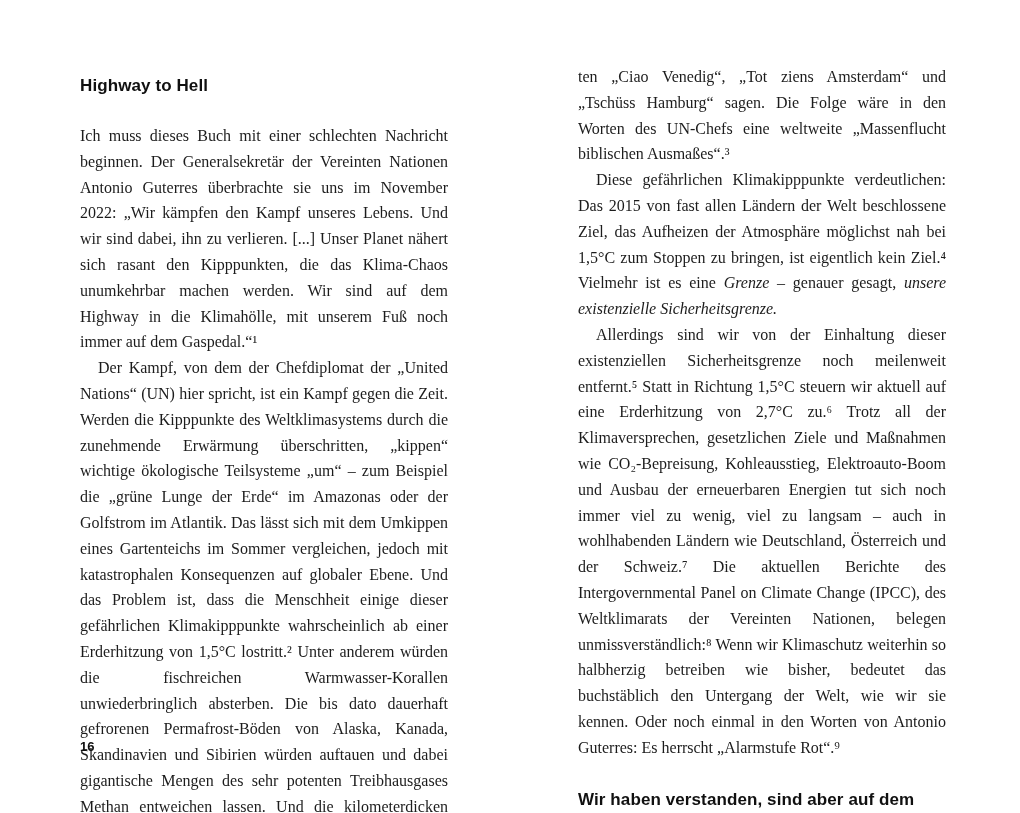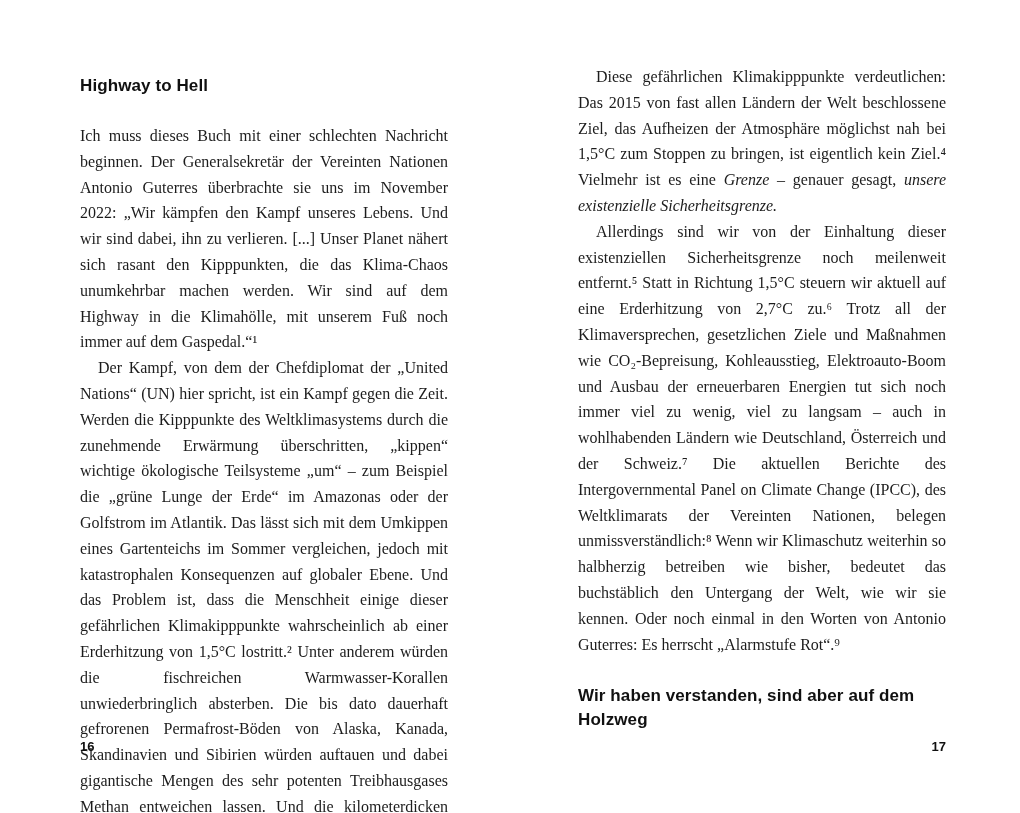--- a/index.html
+++ b/index.html
@@ -54,24 +54,24 @@
   <div class="col col-left">
     <h2 class="heading">Highway to Hell</h2>
     <div class="body">
         <p class="para">Ich muss dieses Buch mit einer schlechten Nachricht beginnen. Der Generalsekretär der Vereinten Nationen Antonio Guterres überbrachte sie uns im November 2022: „Wir kämpfen den Kampf unseres Lebens. Und wir sind dabei, ihn zu verlieren. [...] Unser Planet nähert sich rasant den Kipppunkten, die das Klima-Chaos unumkehrbar machen werden. Wir sind auf dem Highway in die Klimahölle, mit unserem Fuß noch immer auf dem Gaspedal.“¹</p>
         <p class="para indent">Der Kampf, von dem der Chefdiplomat der „United Nations“ (UN) hier spricht, ist ein Kampf gegen die Zeit. Werden die Kipppunkte des Weltklimasystems durch die zunehmende Erwärmung überschritten, „kippen“ wichtige ökologische Teilsysteme „um“ – zum Beispiel die „grüne Lunge der Erde“ im Amazonas oder der Golfstrom im Atlantik. Das lässt sich mit dem Umkippen eines Gartenteichs im Sommer vergleichen, jedoch mit katastrophalen Konsequenzen auf globaler Ebene. Und das Problem ist, dass die Menschheit einige dieser gefährlichen Klimakipppunkte wahrscheinlich ab einer Erderhitzung von 1,5°C lostritt.² Unter anderem würden die fischreichen Warmwasser-Korallen unwiederbringlich absterben. Die bis dato dauerhaft gefrorenen Permafrost-Böden von Alaska, Kanada, Skandinavien und Sibirien würden auftauen und dabei gigantische Mengen des sehr potenten Treibhausgases Methan entweichen lassen. Und die kilometerdicken Eispanzer über Grönland und der Westantarktis würden abschmelzen und den Meeresspiegel um mehrere Meter anheben. Das hieße noch in meiner Lebenszeit „Goodbye Fidschi“, und meine Enkelkinder müss-</p>
       </div>
   </div>
 
   <div class="col col-right">
     <div class="body">
+        <p class="para">ten „Ciao Venedig“, „Tot ziens Amsterdam“ und „Tschüss Hamburg“ sagen. Die Folge wäre in den Worten des UN-Chefs eine weltweite „Massenflucht biblischen Ausmaßes“.³</p>
         <p class="para indent">Diese gefährlichen Klimakipppunkte verdeutlichen: Das 2015 von fast allen Ländern der Welt beschlossene Ziel, das Aufheizen der Atmosphäre möglichst nah bei 1,5°C zum Stoppen zu bringen, ist eigentlich kein Ziel.⁴ Vielmehr ist es eine <em>Grenze</em> – genauer gesagt, <em>unsere existenzielle Sicherheitsgrenze.</em></p>
         <p class="para indent">Allerdings sind wir von der Einhaltung dieser existenziellen Sicherheitsgrenze noch meilenweit entfernt.⁵ Statt in Richtung 1,5°C steuern wir aktuell auf eine Erderhitzung von 2,7°C zu.⁶ Trotz all der Klimaversprechen, gesetzlichen Ziele und Maßnahmen wie CO₂-Bepreisung, Kohleausstieg, Elektroauto-Boom und Ausbau der erneuerbaren Energien tut sich noch immer viel zu wenig, viel zu langsam – auch in wohlhabenden Ländern wie Deutschland, Österreich und der Schweiz.⁷ Die aktuellen Berichte des Intergovernmental Panel on Climate Change (IPCC), des Weltklimarats der Vereinten Nationen, belegen unmissverständlich:⁸ Wenn wir Klimaschutz weiterhin so halbherzig betreiben wie bisher, bedeutet das buchstäblich den Untergang der Welt, wie wir sie kennen. Oder noch einmal in den Worten von Antonio Guterres: Es herrscht „Alarmstufe Rot“.⁹</p>
       </div>
     <h2 class="heading">Wir haben verstanden, sind aber auf dem Holzweg</h2>
 
   </div>
 
   <div class="pagenum pagenum-left">16</div>
 
-  <div class="pagenum pagenum-right">17</div>
 
 </div>
 
 </body></html>

